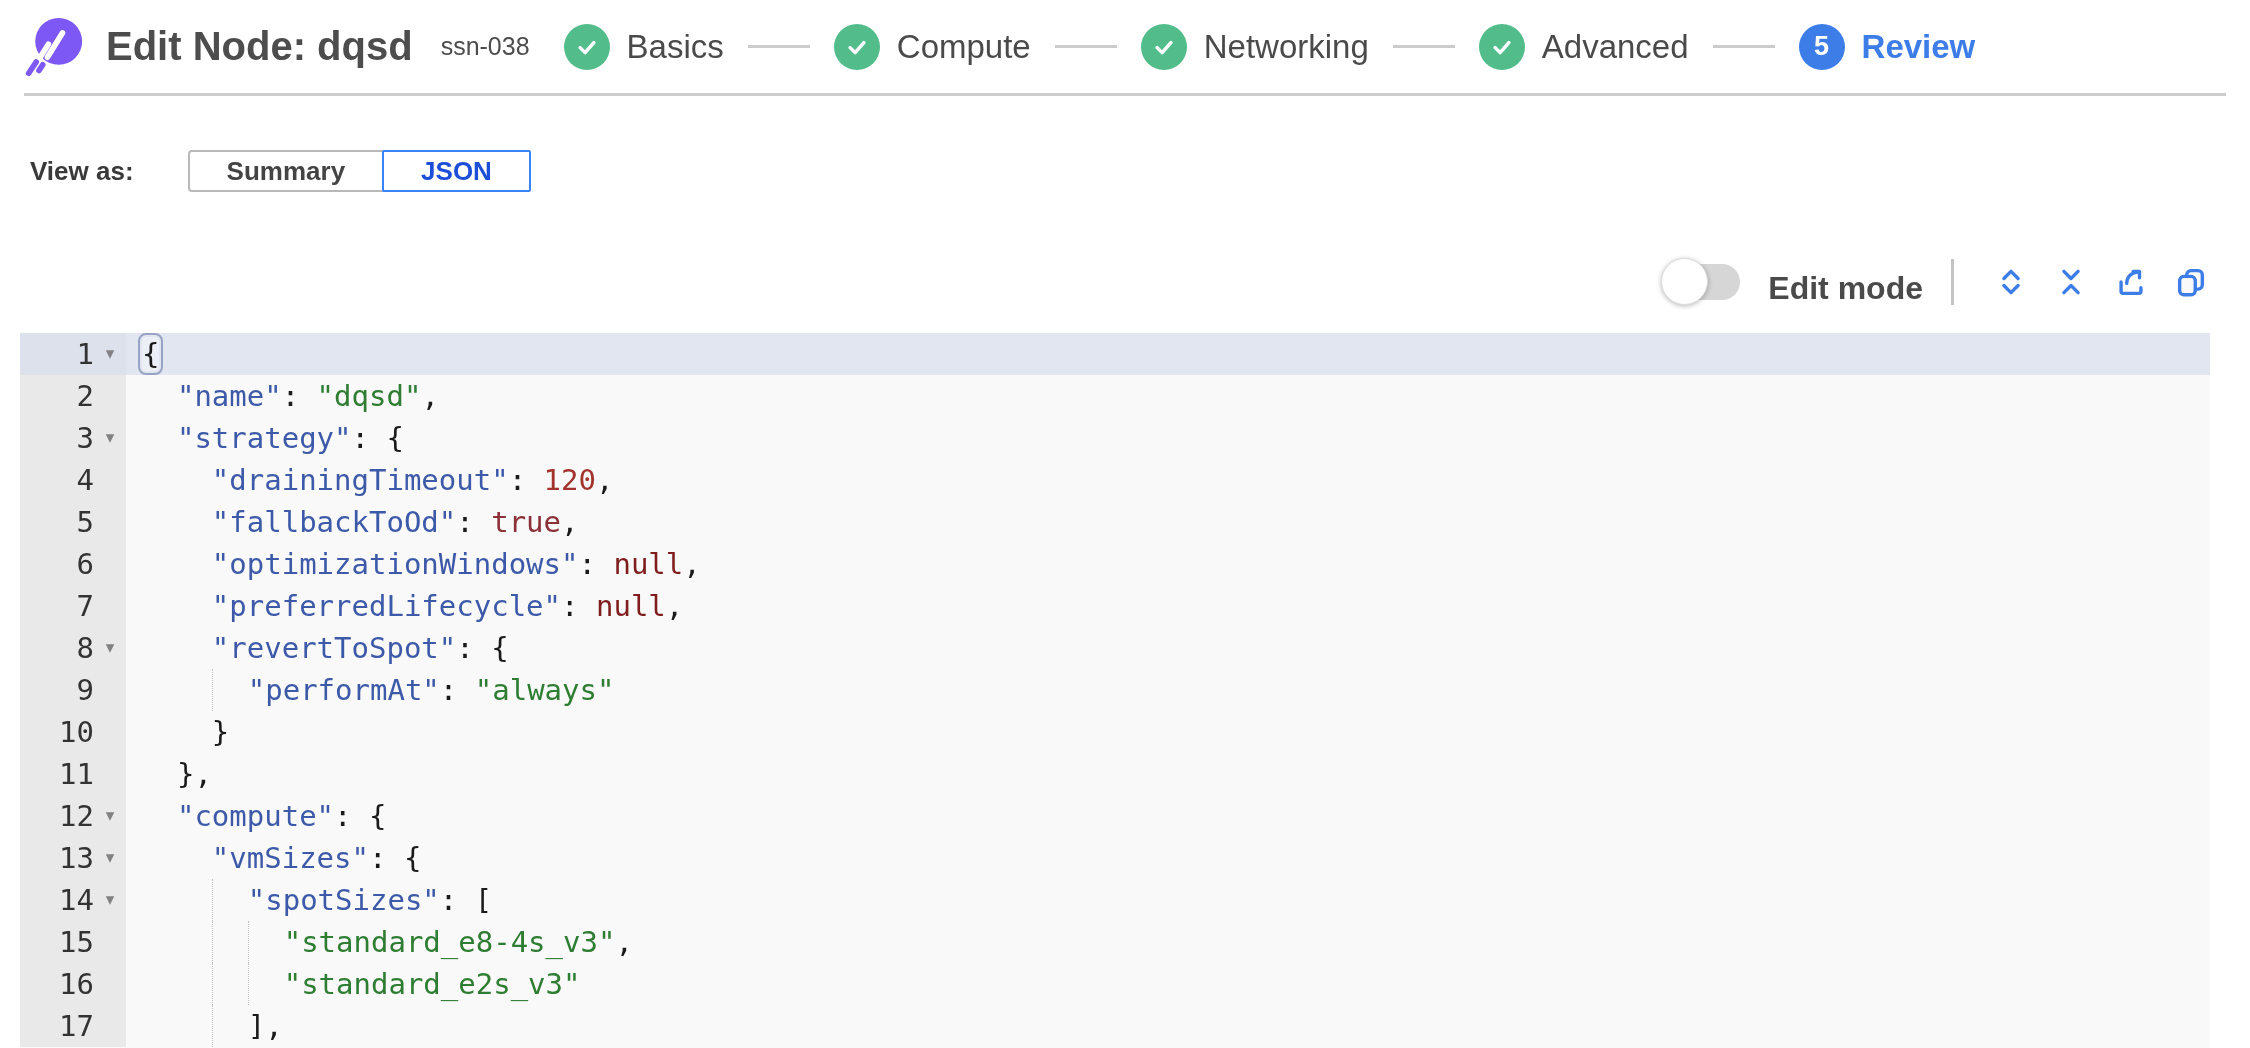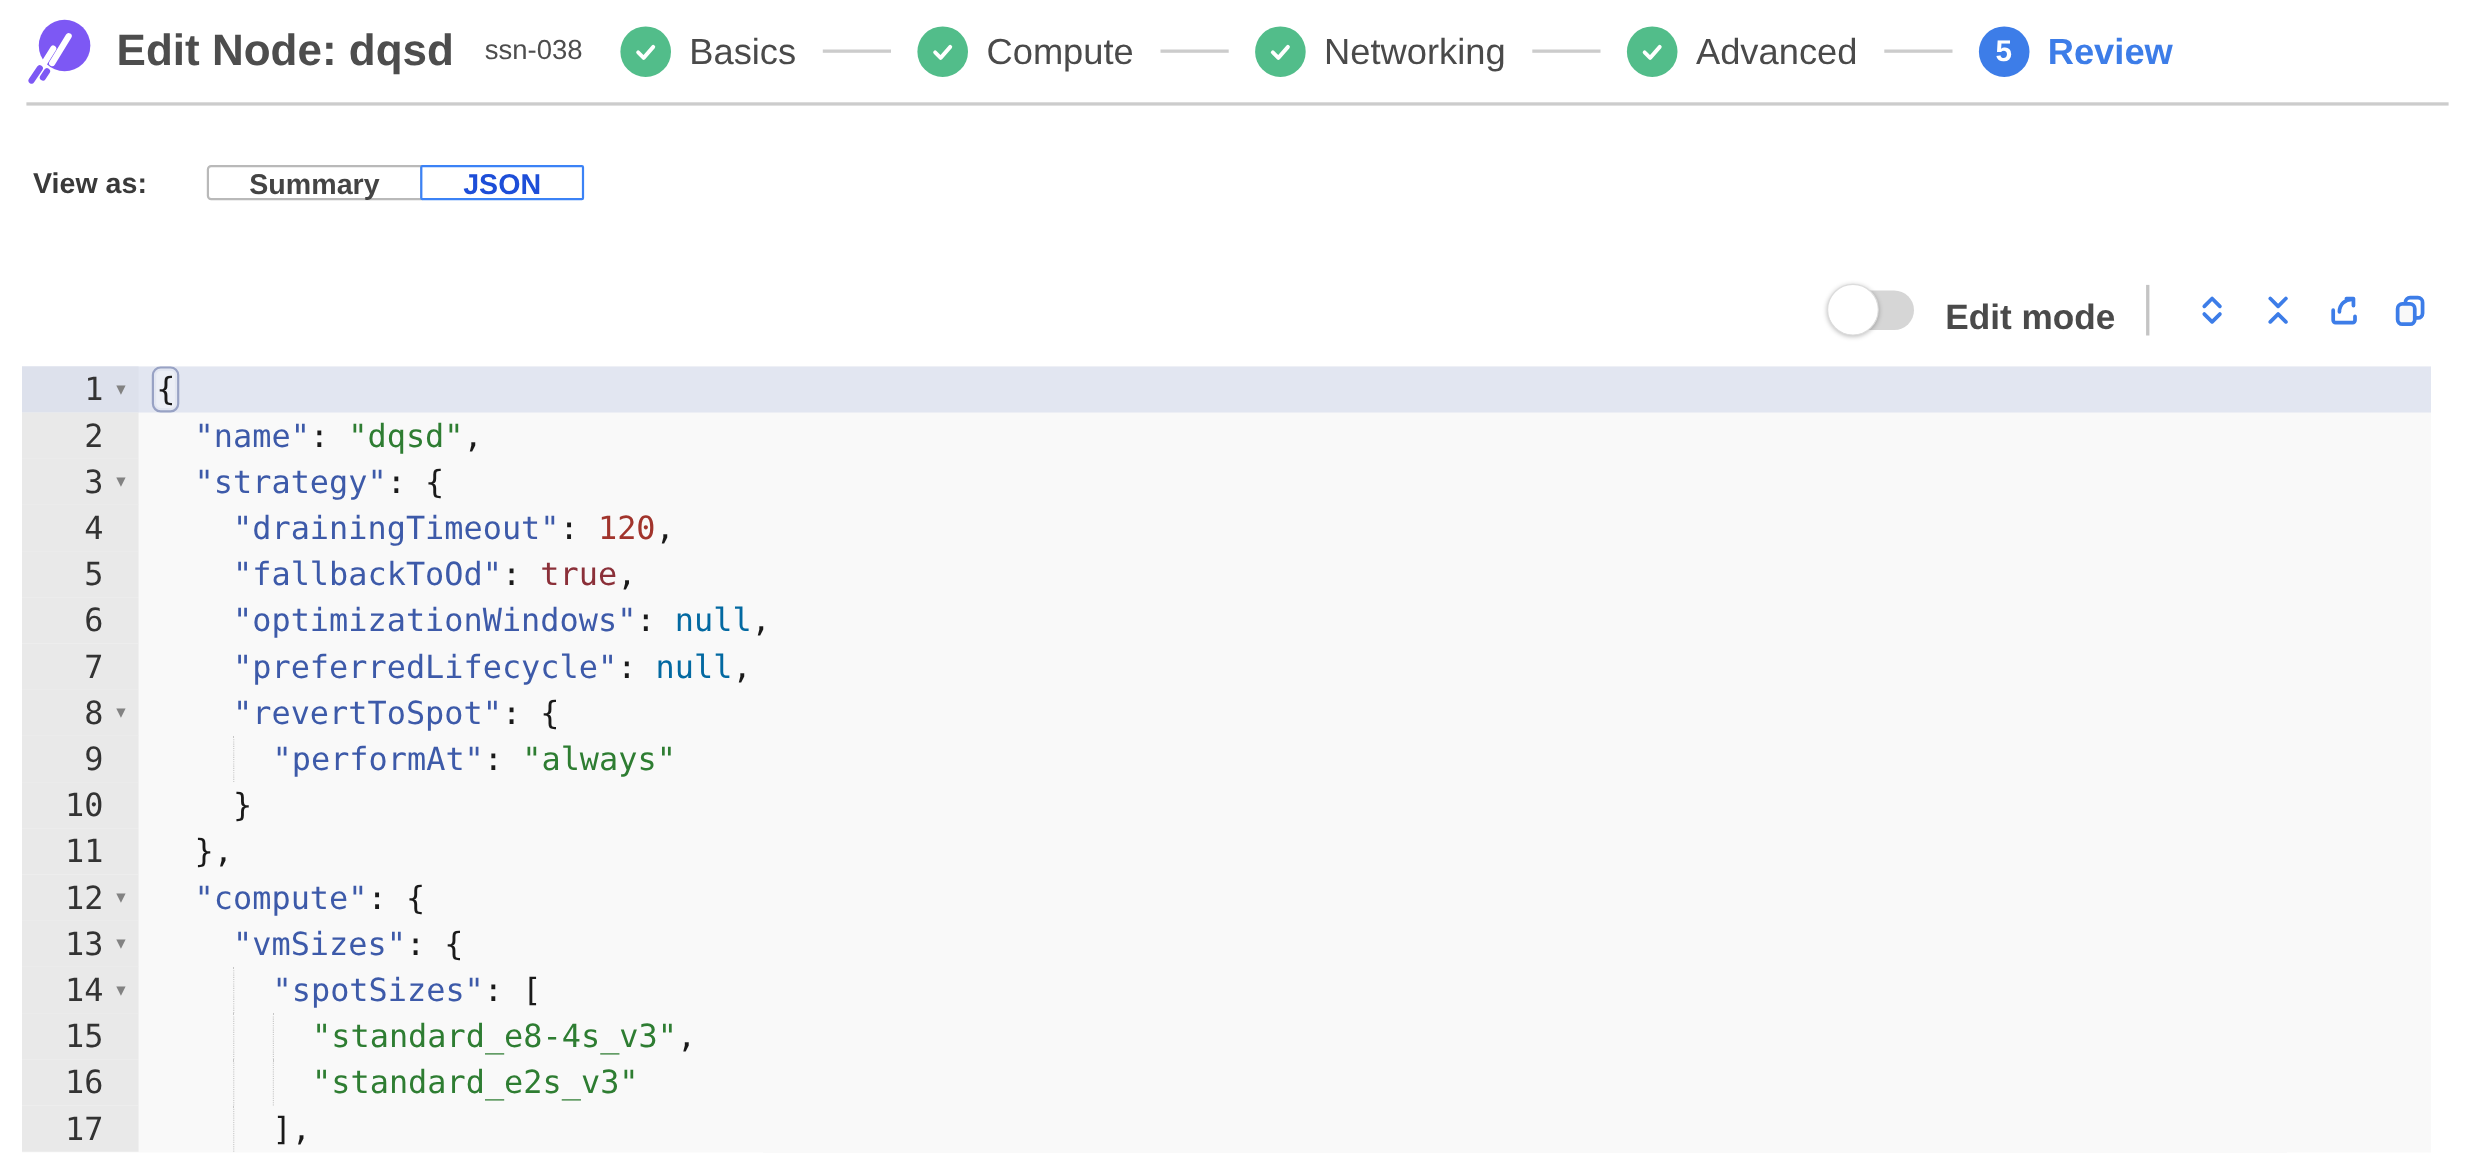--- a/index.html
+++ b/index.html
@@ -33,21 +33,21 @@
   .step-badge svg { width:30px; height:30px; }
   .step-label { font-size:33px; color:#4a4a4a; margin-left:17px; white-space:nowrap; }
   .step-item.current .step-label { color:#3d7de8; font-weight:600; }
   .step-connector { flex:1; max-width:62px; min-width:30px; height:3px; background:#cccccc; margin:0 24px; }
 
   
   .viewas-row { position:absolute; top:150px; left:30px; display:flex; align-items:center; }
   .viewas-label { font-size:26px; font-weight:700; color:#3a3a3a; margin-right:54px; }
   .segmented { display:flex; }
   .seg-btn {
-    height:32px; padding:0 37px; background:#fff; font-family:inherit;
+    height:42px; padding:0 37px; background:#fff; font-family:inherit;
     font-size:26px; font-weight:700; cursor:pointer;
   }
   .seg-btn.summary { border:2px solid #b9b9b9; border-radius:4px 0 0 4px; color:#444; }
   .seg-btn.json { border:2px solid #3b82f6; border-radius:2px; color:#1d4ed8; margin-left:-2px; position:relative; z-index:1; }
 
   
   .editor-toolbar { position:absolute; top:250px; right:40px; height:64px; display:flex; align-items:center; }
   .toggle { position:relative; width:74px; height:36px; border-radius:18px; background:#d6d6d6; cursor:pointer; flex-shrink:0; }
   .toggle-knob {
     position:absolute; left:-5px; top:-6px; width:47px; height:47px; border-radius:50%;
@@ -73,21 +73,21 @@
   .gut-num { text-align:right; }
   .gut-fold { width:32px; text-align:center; font-size:17px; color:#828282; font-family:"Liberation Sans",sans-serif; cursor:pointer; }
   .code { padding-left:16px; white-space:pre; color:#1a1a1a; }
   .indent-seg { display:inline-block; }
   .indent-seg.guide { border-left:1px dotted #c6c6c6; }
   .tok-p   { color:#1a1a1a; }
   .tok-key { color:#3d5aa9; }
   .tok-str { color:#2e7d32; }
   .tok-num { color:#a1342c; }
   .tok-bool{ color:#8b3039; }
-  .tok-null{ color:#0369a1; }
+  .tok-null{ color:#7f1d1d; }
   .brace-box { outline:2px solid #98a2c4; outline-offset:2px; border-radius:4px; background:rgba(255,255,255,.35); }
 </style>
 </head>
 <body>
 
 <div class="page">
 
   <div class="header">
     <svg class="logo" viewBox="0 0 64 64">
       <circle cx="37" cy="26" r="25" fill="#7d58f4"></circle>

